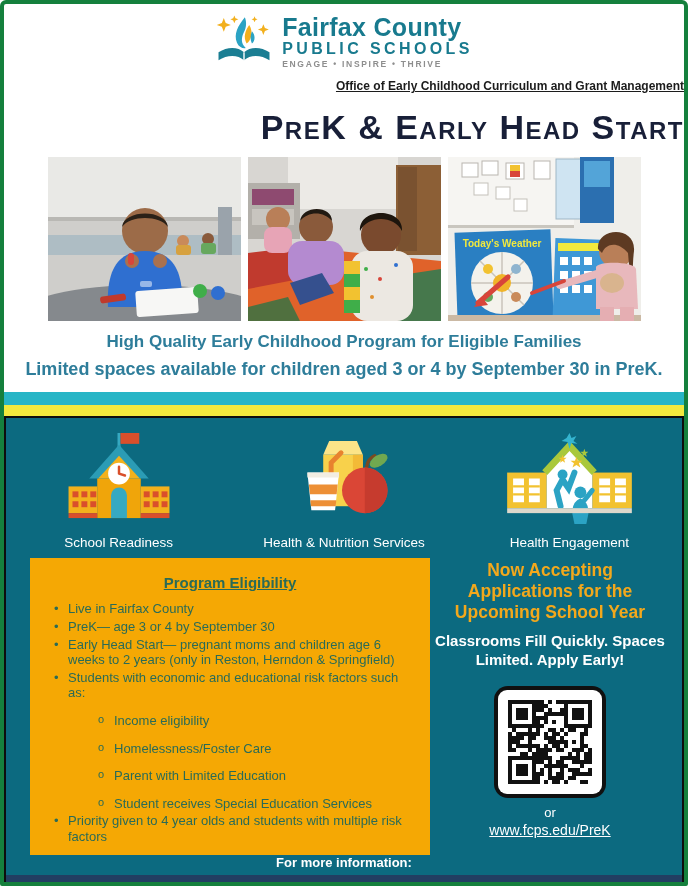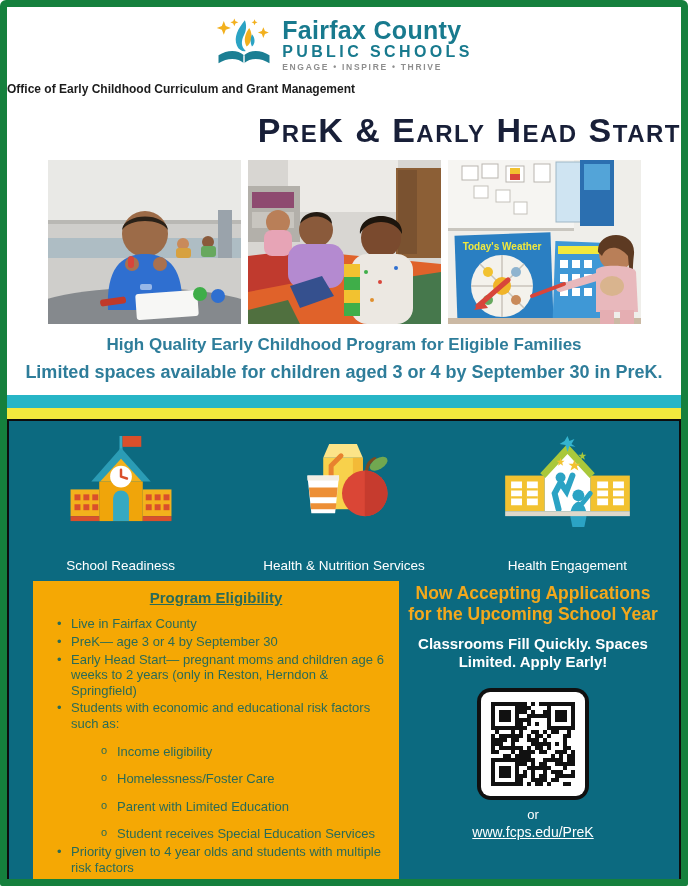--- a/index.html
+++ b/index.html
@@ -1,56 +1,56 @@
 <!DOCTYPE html>
 <html><head>
 <meta charset="utf-8">
 <style>
   html,body{margin:0;padding:0;background:#fff;}
   .page{
     width:688px;height:886px;box-sizing:border-box;position:relative;
-    border:7px solid #15803d;border-radius:6px 6px 2px 2px;overflow:hidden;
+    border:4px solid #15803d;border-radius:6px 6px 2px 2px;overflow:hidden;
     display:flex;flex-direction:column;background:#fff;
     font-family:"Liberation Sans",sans-serif;
   }
   .bar-cyan{height:13px;background:#27b5c6;}
   .bar-yellow{height:11px;background:#f2e93d;}
 
   
   .logo-row{display:flex;justify-content:center;align-items:center;gap:9px;margin-top:9px;}
   .logo-text{display:flex;flex-direction:column;}
   .logo-l1{font-size:25px;font-weight:bold;color:#187a8e;letter-spacing:.3px;line-height:1;}
   .logo-l2{font-size:16px;font-weight:bold;color:#187a8e;letter-spacing:3.4px;line-height:1.15;}
   .logo-l3{font-size:8.5px;font-weight:bold;color:#8e8e8e;letter-spacing:1.7px;margin-top:1px;}
-  .office{text-align:left;font-size:12px;font-weight:bold;color:#1c1c1c;margin-top:8px;}
+  .office{text-align:right;font-size:12px;font-weight:bold;color:#1c1c1c;margin-top:8px;text-decoration:underline;}
   .title{text-align:right;font-size:34px;font-weight:bold;font-variant:small-caps;
          color:#181f38;letter-spacing:1.5px;margin-top:16px;line-height:1.1;}
 
   
   .photos{display:flex;justify-content:center;gap:7px;margin-top:11px;}
   .photo{width:193px;height:164px;overflow:hidden;background:#ddd;}
   .photo svg{display:block;}
 
   
   .intro{text-align:center;margin-top:11px;color:#2e7d9a;font-weight:bold;}
   .intro-l1{font-size:17px;}
   .intro-l2{font-size:18px;margin-top:7px;}
 
   .divider{margin-top:12px;}
 
   
   .teal{flex:1;background:#0c6a80;border:2px solid #0d0d0d;border-bottom:none;
         display:flex;flex-direction:column;}
   .services{display:flex;margin-top:13px;}
-  .service{flex:1;display:flex;flex-direction:column;align-items:center;gap:20px;}
+  .service{flex:1;display:flex;flex-direction:column;align-items:center;}
   .service svg{height:95px;}
   .service-label{color:#fff;font-size:13.5px;margin-top:5px;}
 
   .content-row{display:flex;margin-top:8px;padding:0 12px 0 24px;align-items:flex-start;}
-  .elig{width:366px;background:#f5a804;padding:8px 13px 10px;box-sizing:border-box;color:#2a6b57;flex:none;}
+  .elig{width:400px;background:#f5a804;padding:16px 13px 10px;box-sizing:border-box;color:#2a6b57;flex:none;}
   .elig-title{text-align:center;font-weight:bold;text-decoration:underline;font-size:15px;}
   ul.bullets{margin:10px 0 0;padding:0 0 0 16px;list-style:none;font-size:13px;line-height:1.2;}
   ul.bullets>li{position:relative;padding-left:9px;margin-top:2px;}
   ul.bullets>li::before{content:"•";position:absolute;left:-5px;}
   ul.subs{list-style:none;margin:1px 0 0;padding:0 0 0 40px;}
   ul.subs>li{position:relative;padding-left:6px;margin-top:12px;}
   ul.subs>li::before{content:"o";position:absolute;left:-10px;font-size:11px;top:0;}
 
   .apply{flex:1;text-align:center;color:#fff;padding:2px 4px 0;}
   .apply-head{color:#f3a81c;font-weight:bold;font-size:17.5px;line-height:1.18;max-width:262px;margin:0 auto;}

